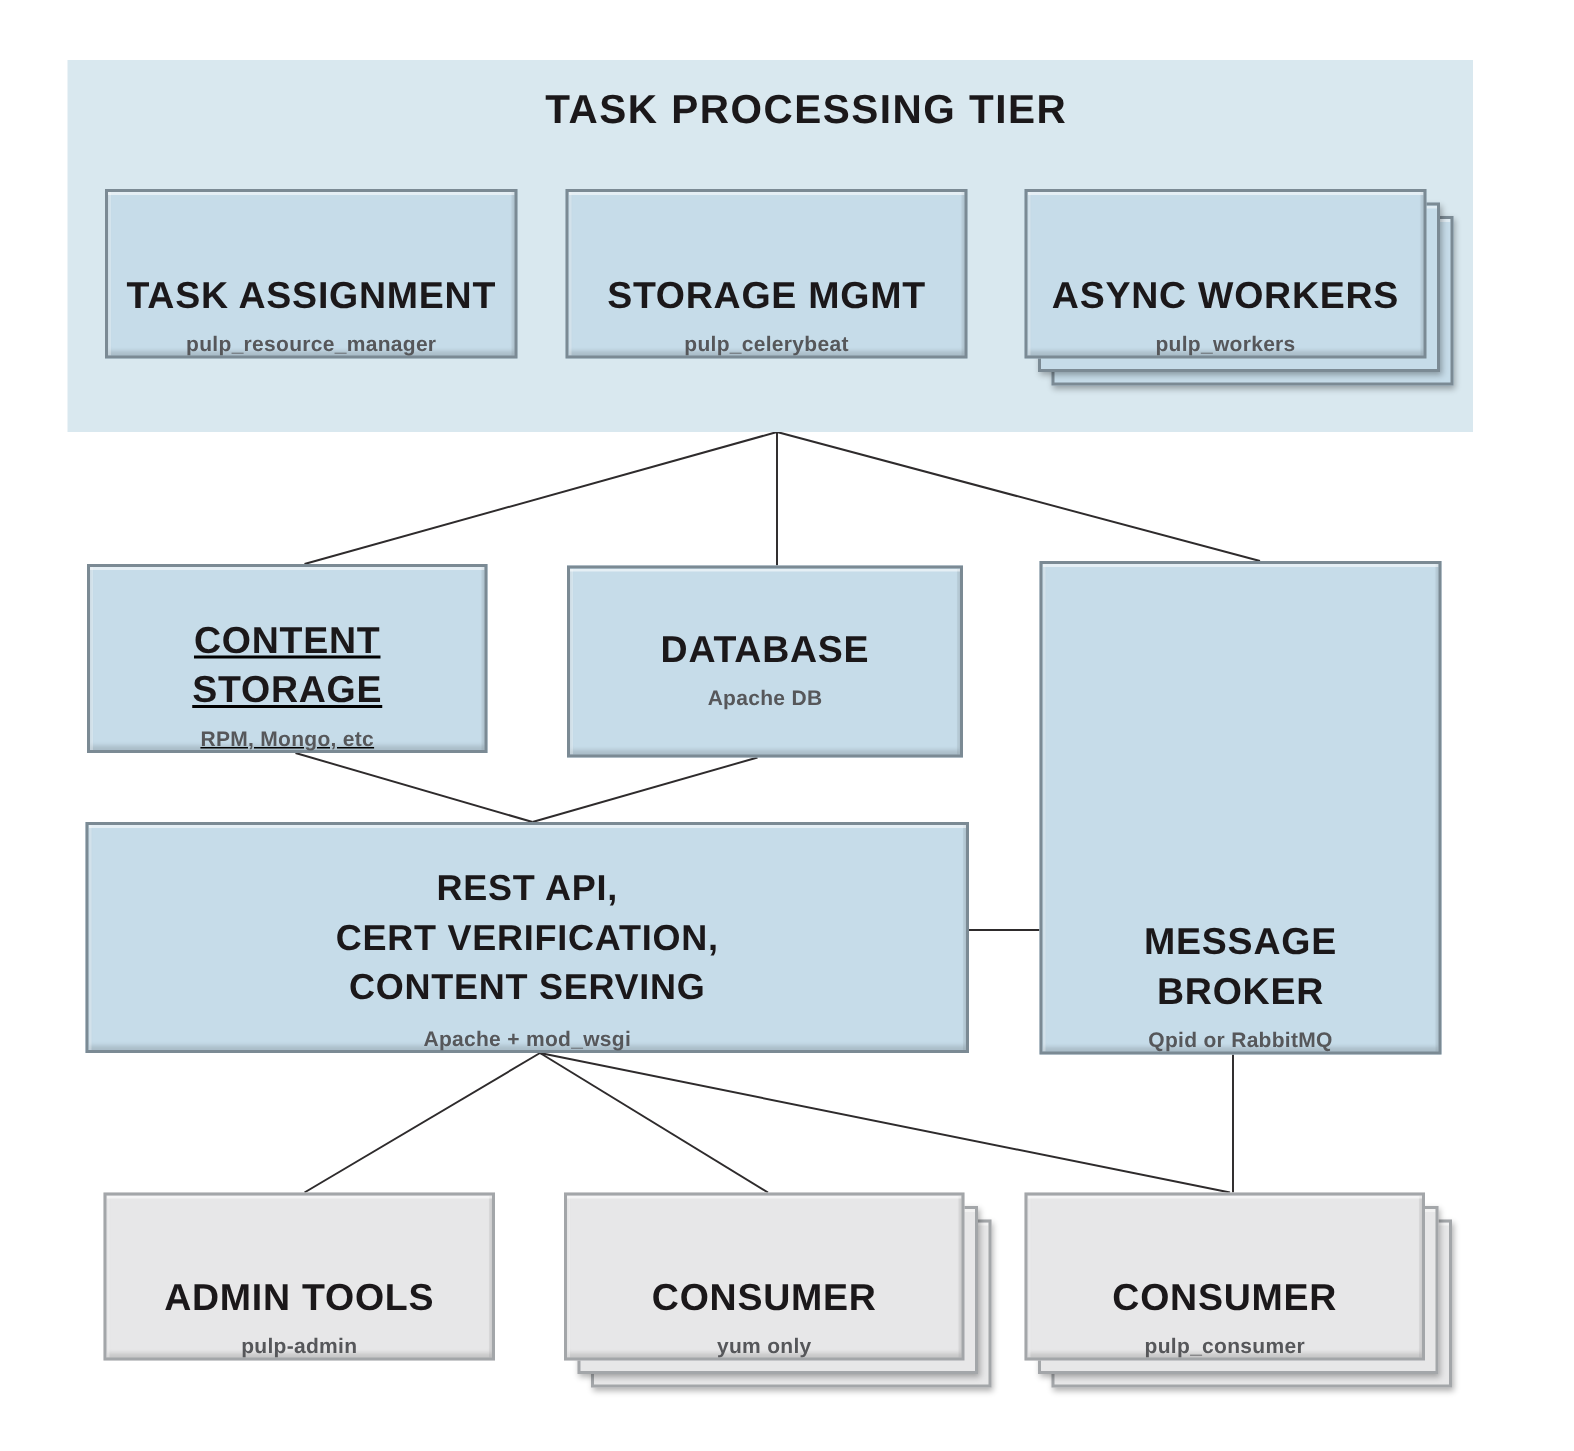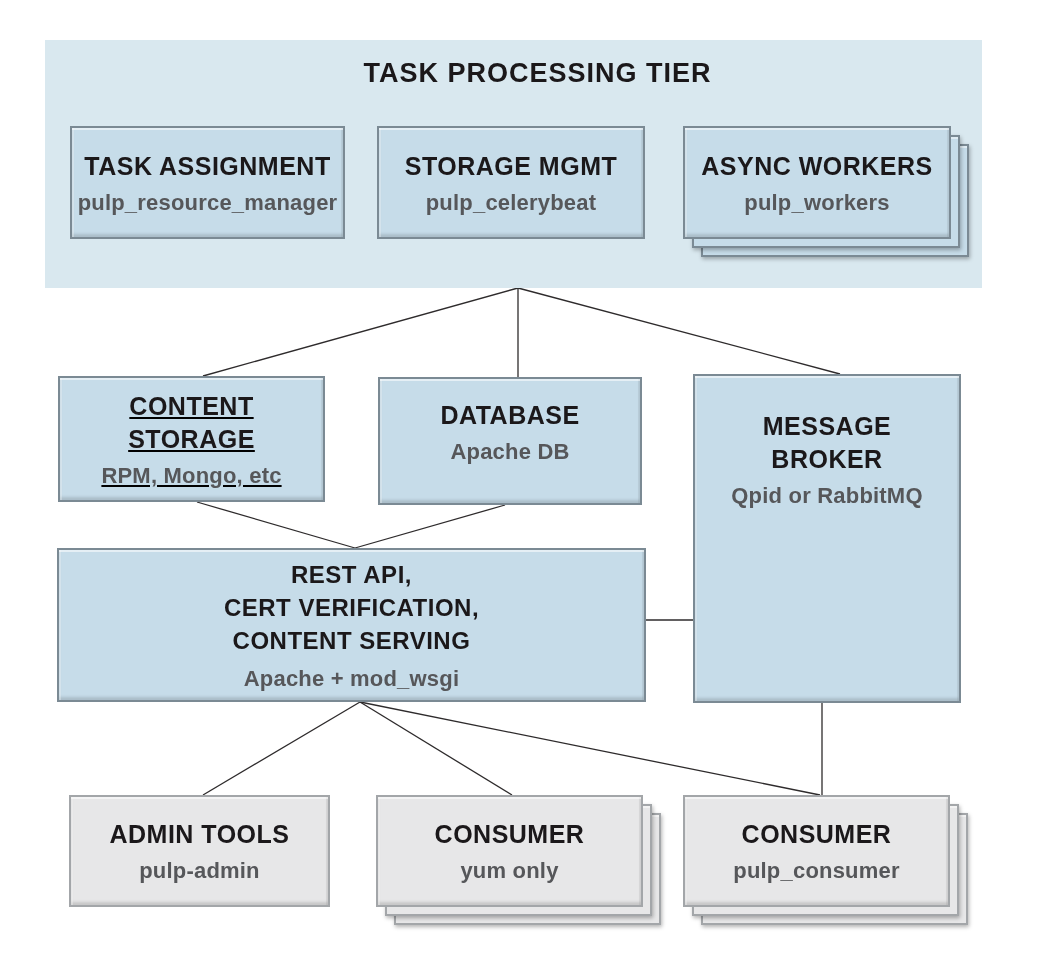--- a/index.html
+++ b/index.html
@@ -20,48 +20,48 @@
   .tier{
     position:absolute;left:45px;top:40px;width:937px;height:248px;
     background:var(--tier-bg);
   }
   .tier-title{
     position:absolute;left:0;top:18px;width:100%;text-align:center;
     font-size:27px;font-weight:bold;letter-spacing:1px;color:var(--title-text);margin-left:24px;
   }
   .node{
     position:absolute;box-sizing:border-box;
-    display:flex;flex-direction:column;align-items:center;justify-content:center;
+    display:flex;flex-direction:column;align-items:center;justify-content:flex-end;
     text-align:center;gap:7px;
     border:2px solid var(--node-blue-border);
     background:var(--node-blue);
     box-shadow:inset 0 2px 0 rgba(255,255,255,.55),
                inset 2px 0 0 rgba(255,255,255,.30),
                inset -2px 0 0 rgba(0,0,0,.05),
                inset 0 -3px 3px rgba(0,0,0,.14);
   }
   .node.gray{
     border-color:var(--node-gray-border);
     background:var(--node-gray);
   }
   .title{
     font-size:25px;font-weight:bold;letter-spacing:.5px;line-height:1.32;
     color:var(--title-text);white-space:pre-line;
   }
   .subtitle{
-    font-size:22px;font-weight:bold;letter-spacing:.2px;
+    font-size:14px;font-weight:bold;letter-spacing:.2px;
     color:var(--subtitle-text);white-space:pre-line;
   }
   
   .n-task-assignment{left:70px;top:126px;width:275px;height:113px;}
   .n-worker-mgmt{left:377px;top:126px;width:268px;height:113px;}
   .n-async-workers{left:683px;top:126px;width:268px;height:113px;}
   .n-content-storage{left:58px;top:376px;width:267px;height:126px;text-decoration:underline;}
-  .n-database{left:378px;top:377px;width:264px;height:128px;justify-content:flex-start;padding-top:20px;}
-  .n-message-broker{left:693px;top:374px;width:268px;height:329px;justify-content:flex-start;padding-top:34px;}
+  .n-database{left:378px;top:377px;width:264px;height:128px;justify-content:flex-start;padding-top:38px;}
+  .n-message-broker{left:693px;top:374px;width:268px;height:329px;justify-content:flex-end;padding-top:34px;}
   .n-rest-api{left:57px;top:548px;width:589px;height:154px;gap:9px;}
   .n-rest-api .title{font-size:24px;line-height:1.38;}
   .n-admin-tools{left:69px;top:795px;width:261px;height:112px;}
   .n-consumer-yum{left:376px;top:795px;width:267px;height:112px;}
   .n-consumer-pulp{left:683px;top:795px;width:267px;height:112px;}
   
   .layer{
     position:absolute;box-sizing:border-box;
     border:2px solid var(--node-blue-border);
     background:var(--node-blue);

